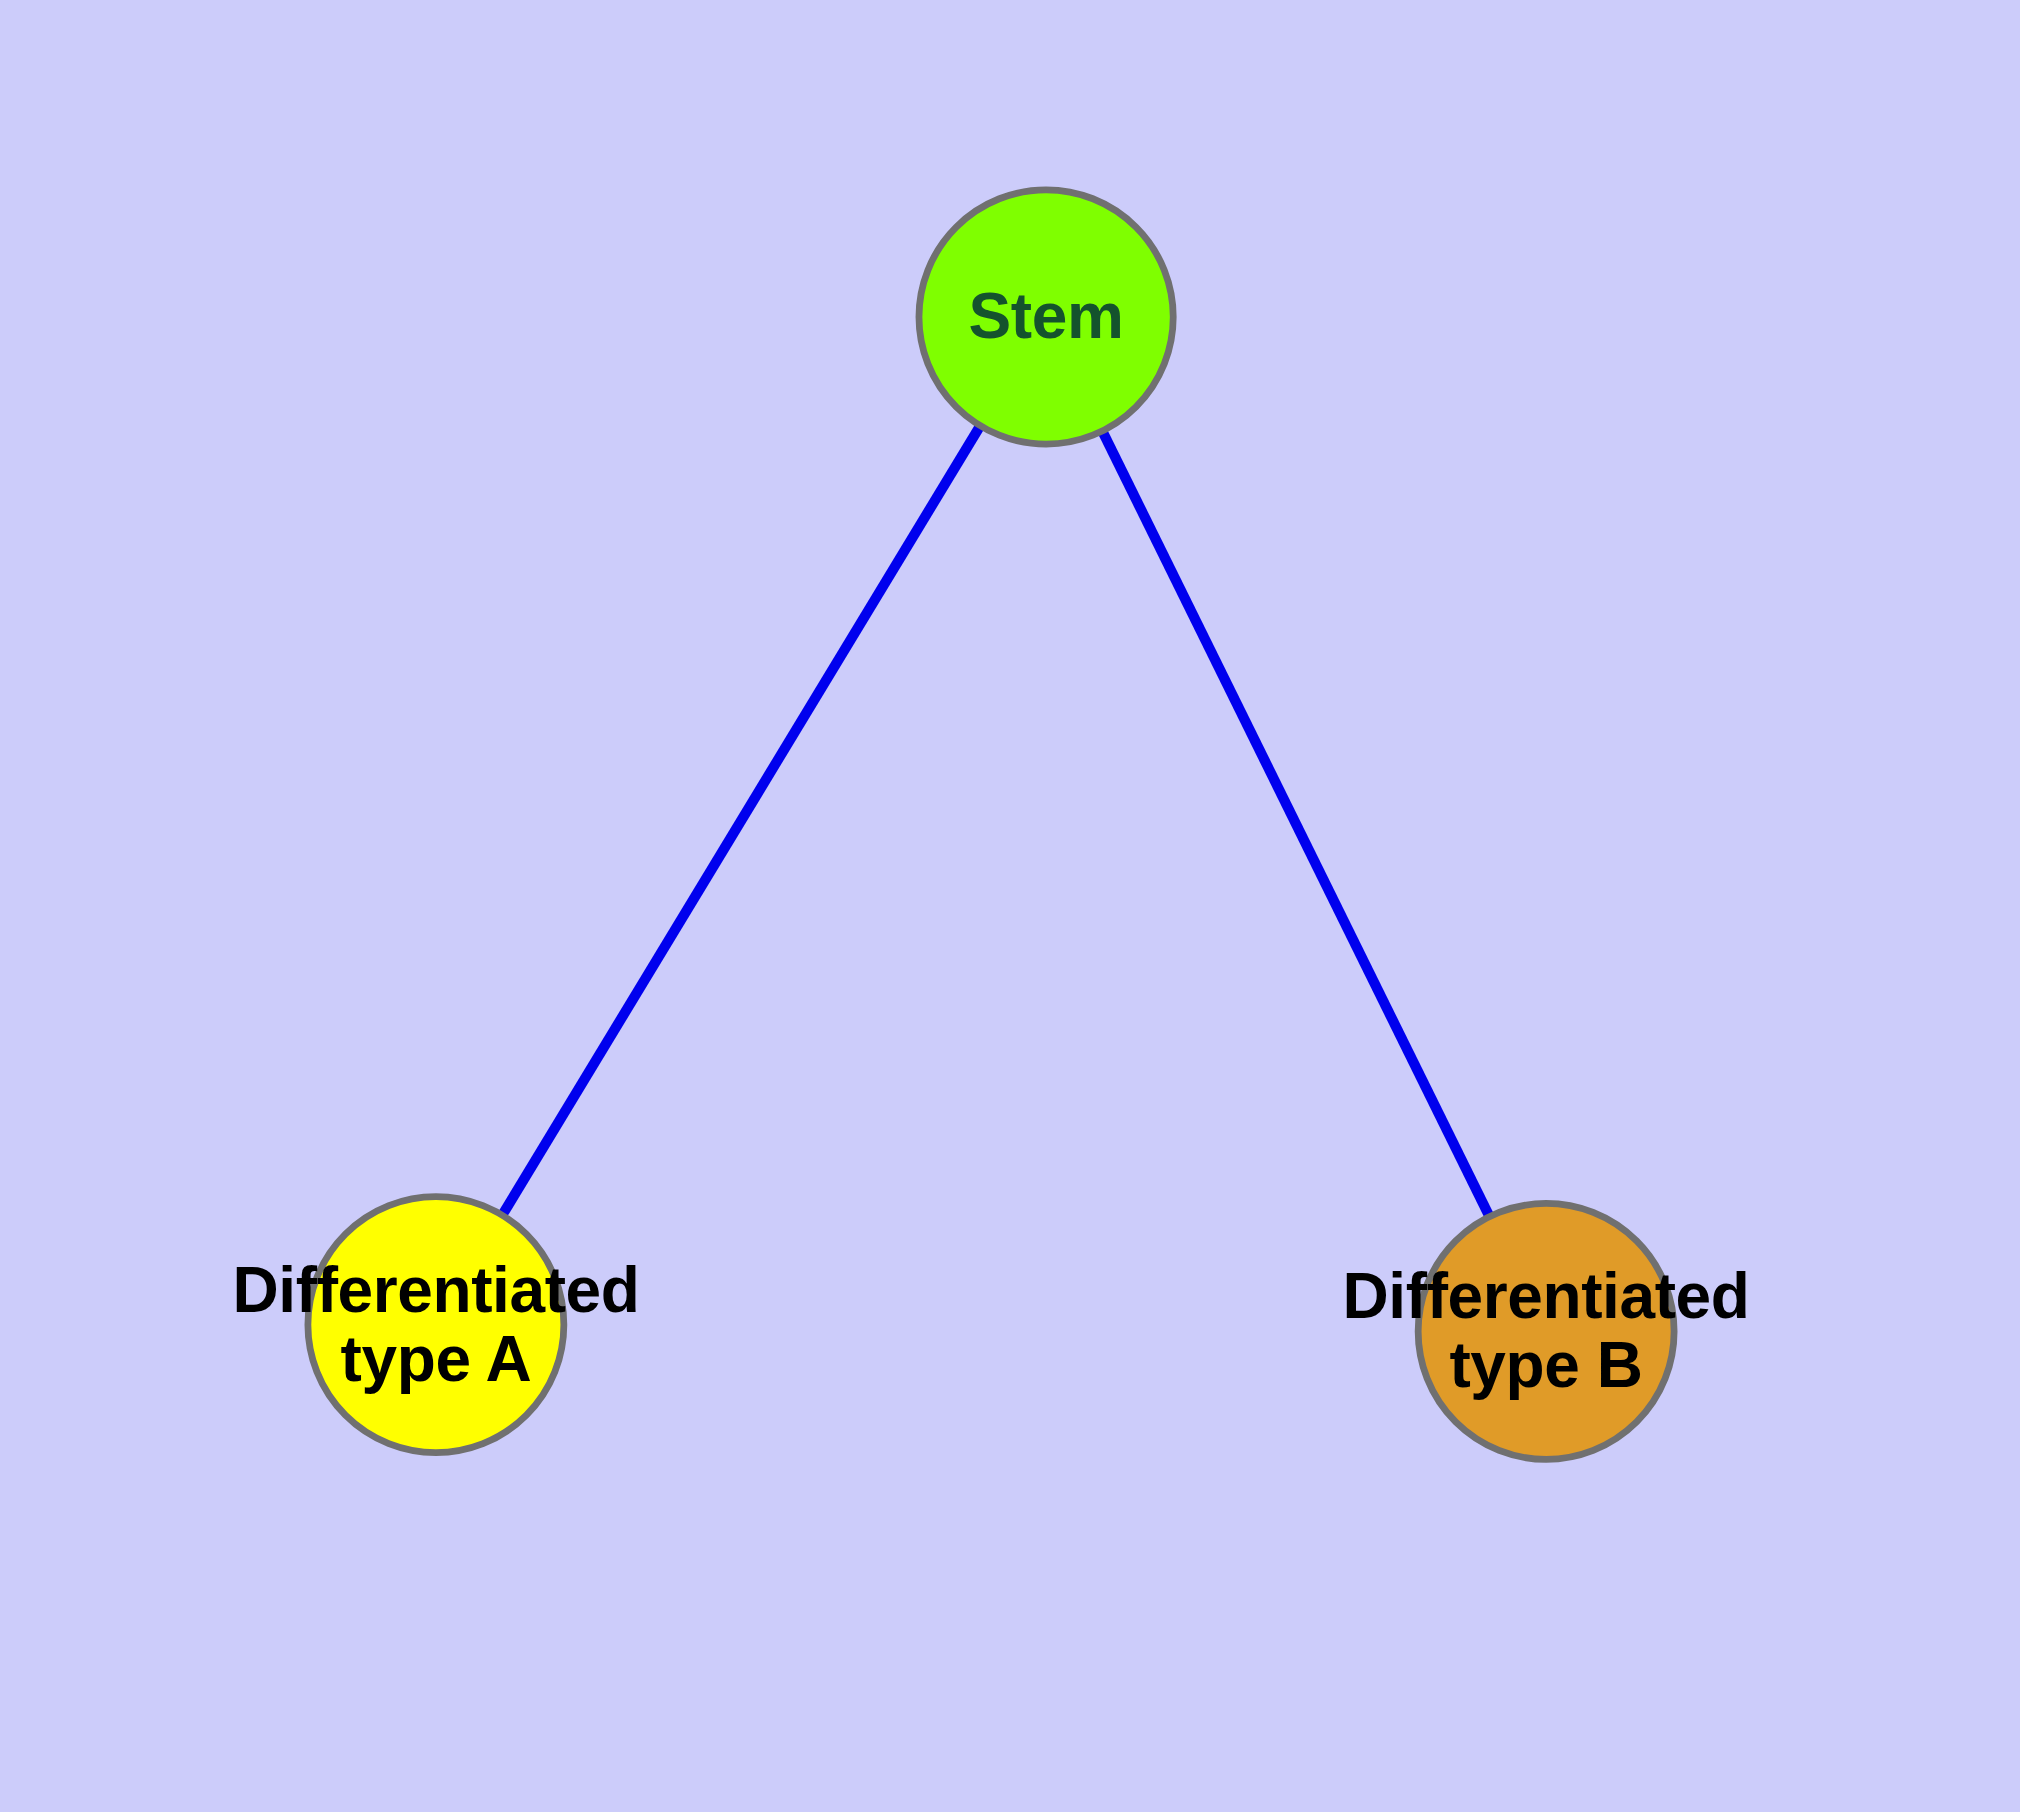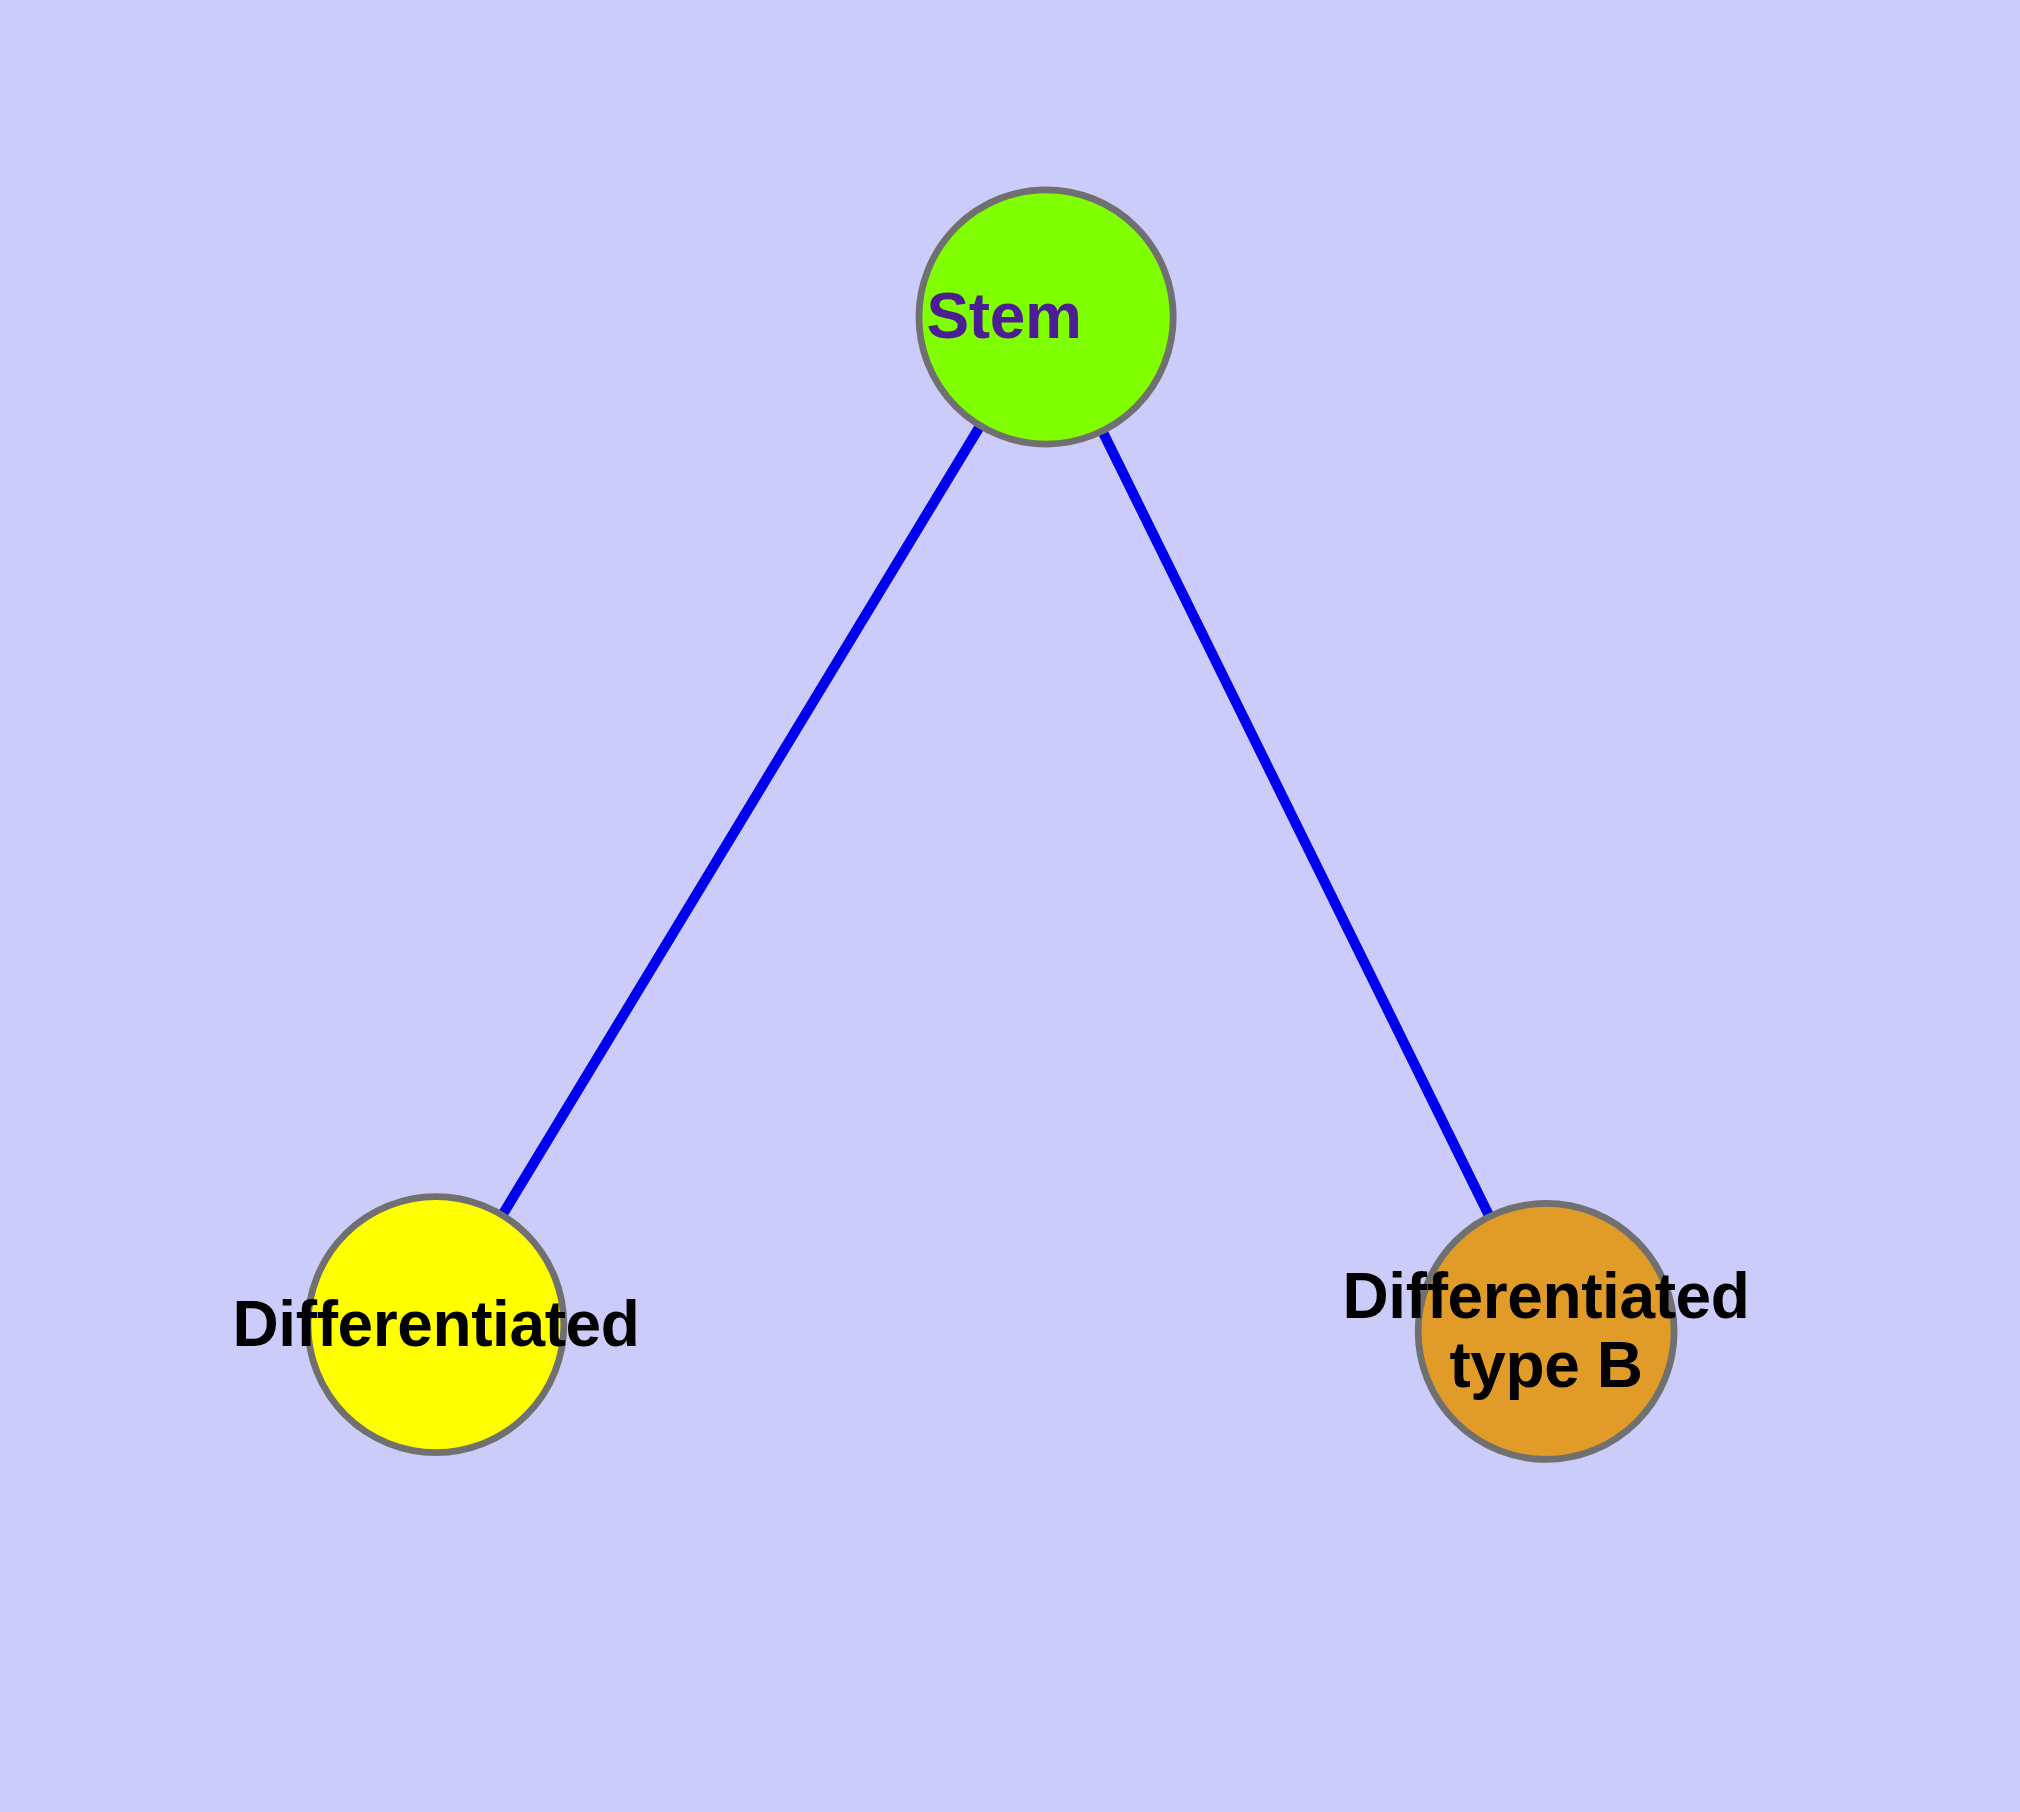--- a/index.html
+++ b/index.html
@@ -52,25 +52,26 @@
       <line x1="1234" y1="374" x2="514" y2="1563" stroke="#0000ee" stroke-width="12"></line>
       <line x1="1234" y1="374" x2="1824" y2="1571" stroke="#0000ee" stroke-width="12"></line>
     </g>
     <g>
       <circle cx="1234" cy="374" r="150" fill="#7fff00" stroke="#707070" stroke-width="8"></circle>
       <circle cx="514" cy="1563" r="151" fill="#ffff00" stroke="#707070" stroke-width="8"></circle>
       <circle cx="1824" cy="1571" r="151" fill="#e09b28" stroke="#707070" stroke-width="8"></circle>
     </g>
   </svg>
 
-  <div class="node-label big" style="left: 1004px; top: 317px; color: #4c1d95; font-size: 64px;">
+  <div class="node-label big" style="left: 1046px; top: 317px; color: #14532d; font-size: 64px;">
       <div>Stem</div>
     </div>
   <div class="node-label multi" style="left: 436px; top: 1325px; color: rgb(0, 0, 0); font-size: 64px;">
       <div>Differentiated</div>
+      <div>type A</div>
     </div>
   <div class="node-label multi" style="left: 1546px; top: 1331px; color: rgb(0, 0, 0); font-size: 64px;">
       <div>Differentiated</div>
       <div>type B</div>
     </div>
 
 </div>
 
 
 </body></html>

